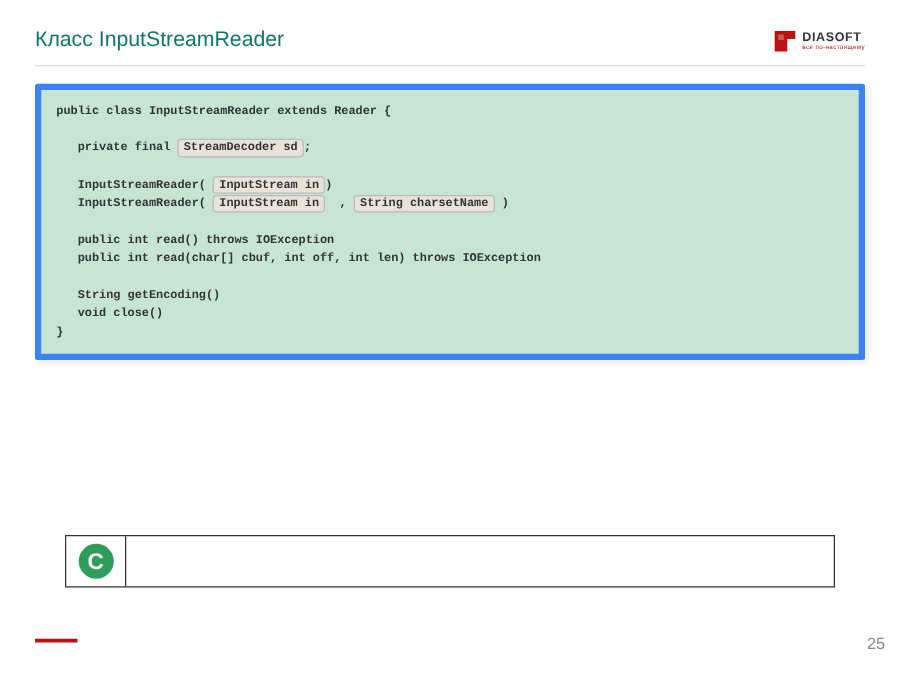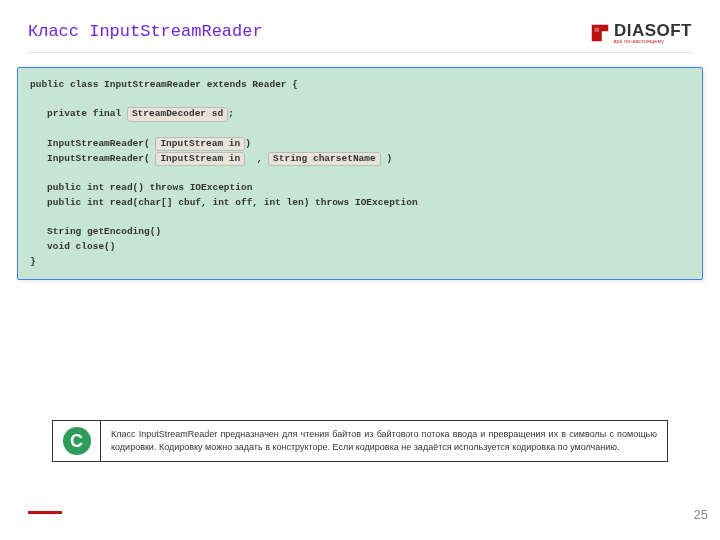--- a/index.html
+++ b/index.html
@@ -12,60 +12,59 @@
     overflow: hidden;
   }
   .header {
     display: flex;
     justify-content: space-between;
     align-items: flex-start;
     padding: 22px 28px 8px 28px;
   }
   .title {
     font-size: 17px;
-    color: #6d28d9;
+    color: #0f766e;
     font-weight: 400;
-    font-family: Liberation Mono, monospace;
   }
   .logo {
     display: flex;
     align-items: center;
     gap: 3px;
   }
   .logo-mark {
     width: 22px;
     height: 22px;
     position: relative;
   }
   .logo-mark svg { width: 100%; height: 100%; }
   .logo-text {
     display: flex;
     flex-direction: column;
     line-height: 1;
   }
   .logo-name {
     font-weight: 700;
-    font-size: 17px;
+    font-size: 10px;
     color: #333;
     letter-spacing: 0.5px;
   }
   .logo-tag {
     font-size: 5px;
     color: #b11;
     letter-spacing: 0.3px;
   }
   .divider {
     height: 1px;
     background: #ddd;
     margin: 0 28px 14px 28px;
   }
   .code-block {
-    margin: 0 17px;
+    margin: 0 28px;
     background: #c7e5d3;
-    border: 1px solid #3b82f6;
+    border: 5px solid #3b82f6;
     border-radius: 2px;
     box-shadow: 2px 2px 4px rgba(0,0,0,0.08);
     padding: 10px 12px;
     font-family: "Courier New", monospace;
     font-size: 9.5px;
     line-height: 1.55;
     color: #333;
     font-weight: 700;
     white-space: pre;
   }
@@ -160,17 +159,16 @@
 <span>   public int read(char[] cbuf, int off, int len) throws IOException</span>
 
 <span>   String getEncoding()</span>
 <span>   void close()</span>
 <span>}</span></div>
 
 <div class="note-box">
   <div class="note-icon-cell">
     <div class="note-icon">C</div>
   </div>
-  <div class="note-text">Класс InputStreamReader предназначен для чтения байтов из байтового потока ввода и превращения их в символы с помощью кодировки. Кодировку можно задать в конструкторе. Если кодировка не задаётся используется кодировка по умолчанию.</div>
 </div>
 
 <div class="footer-line"></div>
 <div class="page-num">25</div>
 
 </body></html>

